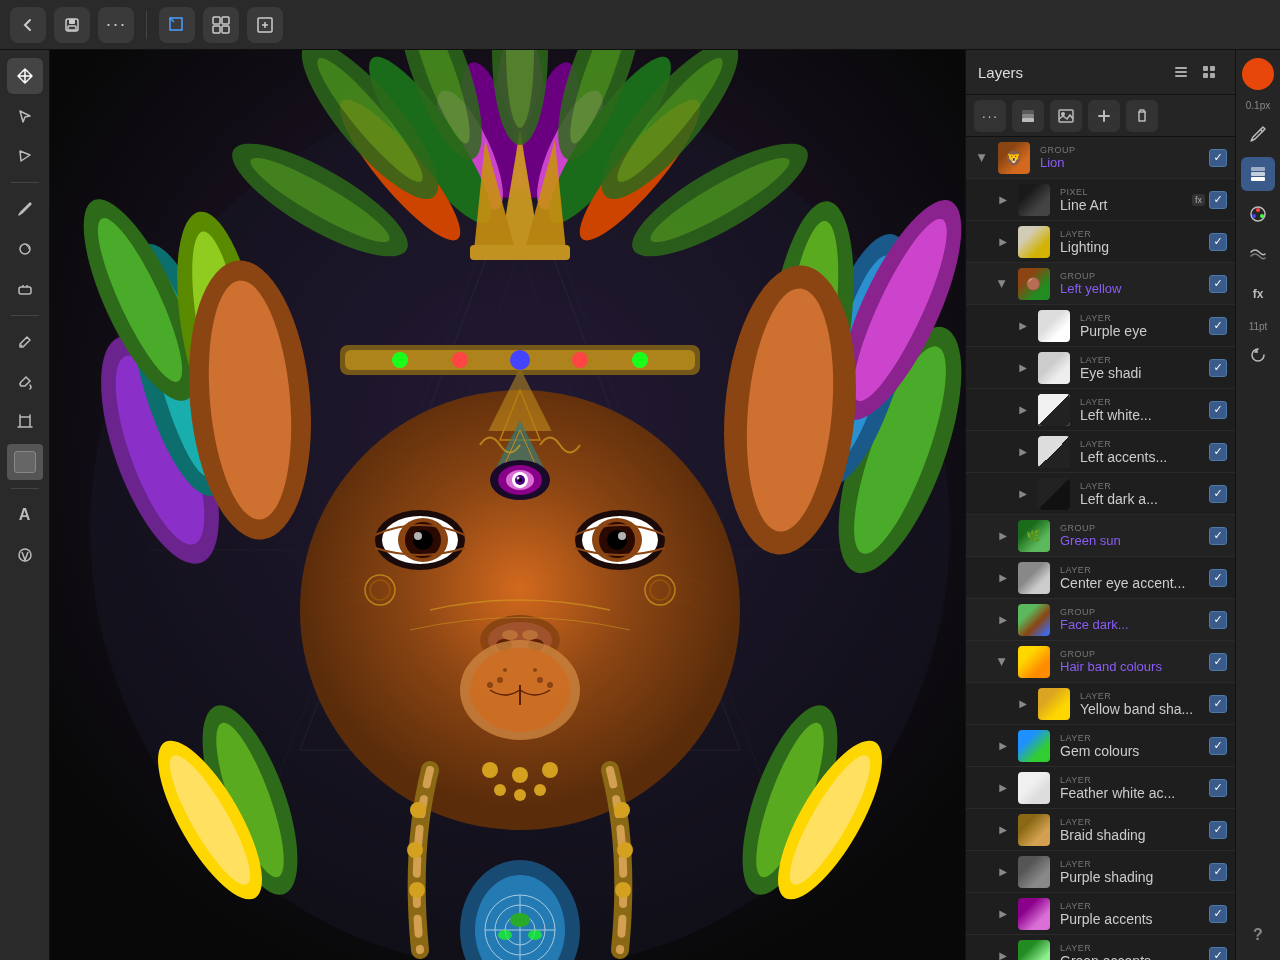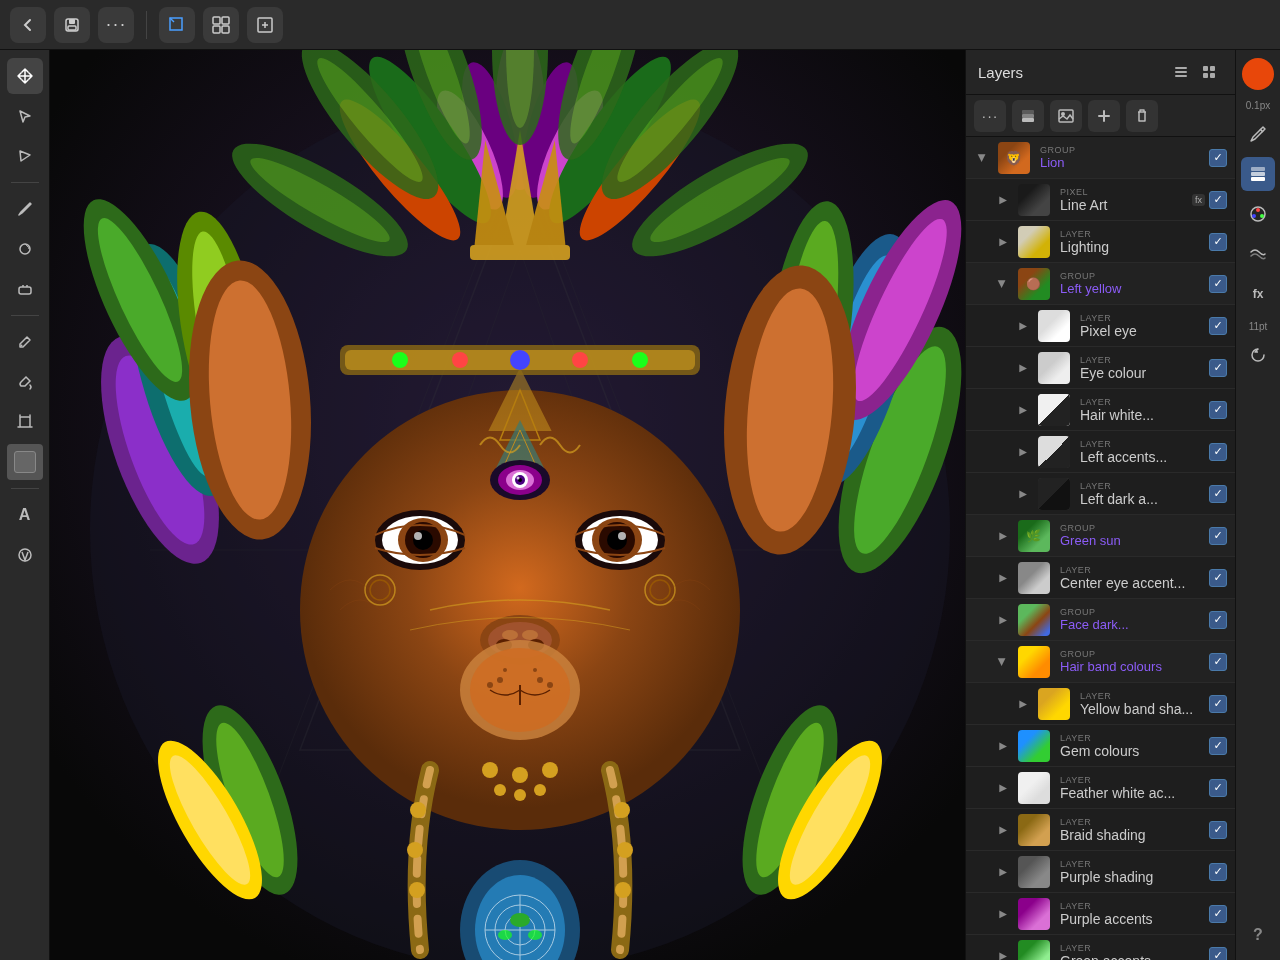--- a/index.html
+++ b/index.html
@@ -845,47 +845,47 @@
         <div class="layer-checkbox checked">✓</div>
       </div>
 
       <div class="layer-item">
         <div class="layer-indent"></div>
         <div class="layer-indent"></div>
         <div class="layer-expand-btn">▶</div>
         <div class="layer-thumbnail thumb-centereye"></div>
         <div class="layer-info">
           <div class="layer-type-label">Layer</div>
-          <div class="layer-name">Pixel eye</div>
+          <div class="layer-name">Purple eye</div>
         </div>
         <div class="layer-checkbox checked">✓</div>
       </div>
 
       <div class="layer-item">
         <div class="layer-indent"></div>
         <div class="layer-indent"></div>
         <div class="layer-expand-btn">▶</div>
         <div class="layer-thumbnail thumb-eyeaccent"></div>
         <div class="layer-info">
           <div class="layer-type-label">Layer</div>
-          <div class="layer-name">Eye colour</div>
+          <div class="layer-name">Eye shadi</div>
         </div>
         <div class="layer-checkbox checked">✓</div>
       </div>
 
       <div class="layer-item">
         <div class="layer-indent"></div>
         <div class="layer-indent"></div>
         <div class="layer-expand-btn">▶</div>
         <div class="layer-thumbnail thumb-leftwhite">
           <div style="width:100%;height:100%;background:linear-gradient(135deg,#f0f0f0 50%,#222 50%);border-radius:3px;"></div>
         </div>
         <div class="layer-info">
           <div class="layer-type-label">Layer</div>
-          <div class="layer-name">Hair white...</div>
+          <div class="layer-name">Left white...</div>
         </div>
         <div class="layer-checkbox checked">✓</div>
       </div>
 
       <div class="layer-item">
         <div class="layer-indent"></div>
         <div class="layer-indent"></div>
         <div class="layer-expand-btn">▶</div>
         <div class="layer-thumbnail">
           <div style="width:100%;height:100%;background:linear-gradient(135deg,#ddd 50%,#222 50%);border-radius:3px;"></div>

